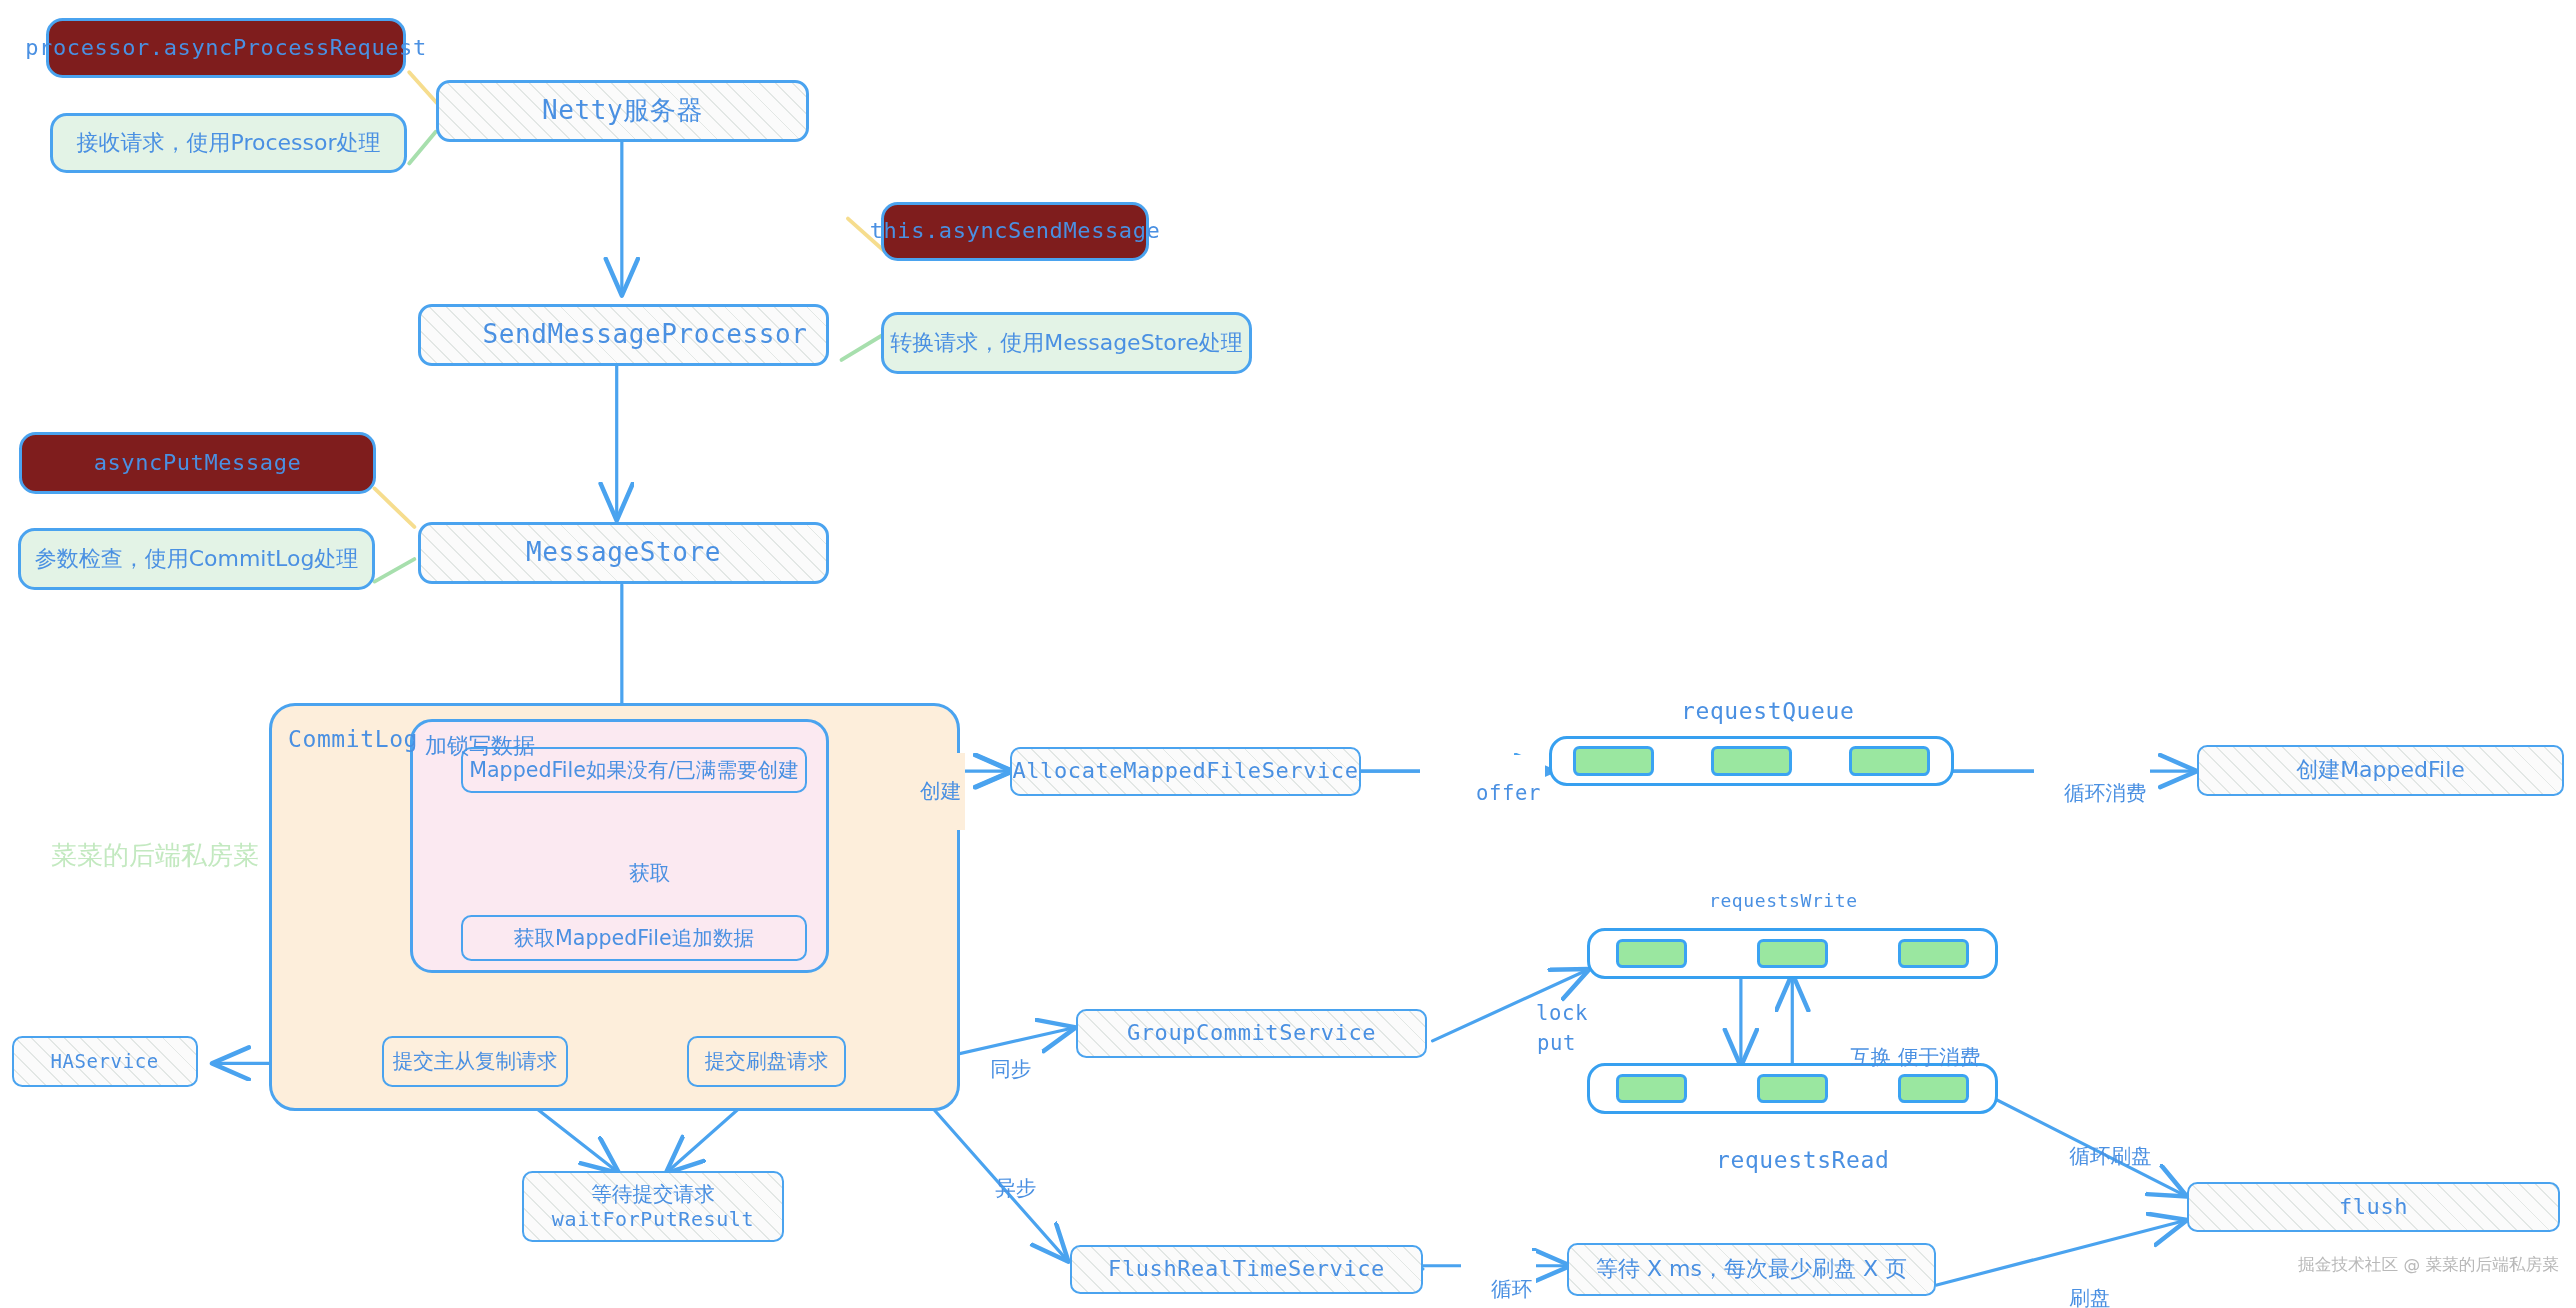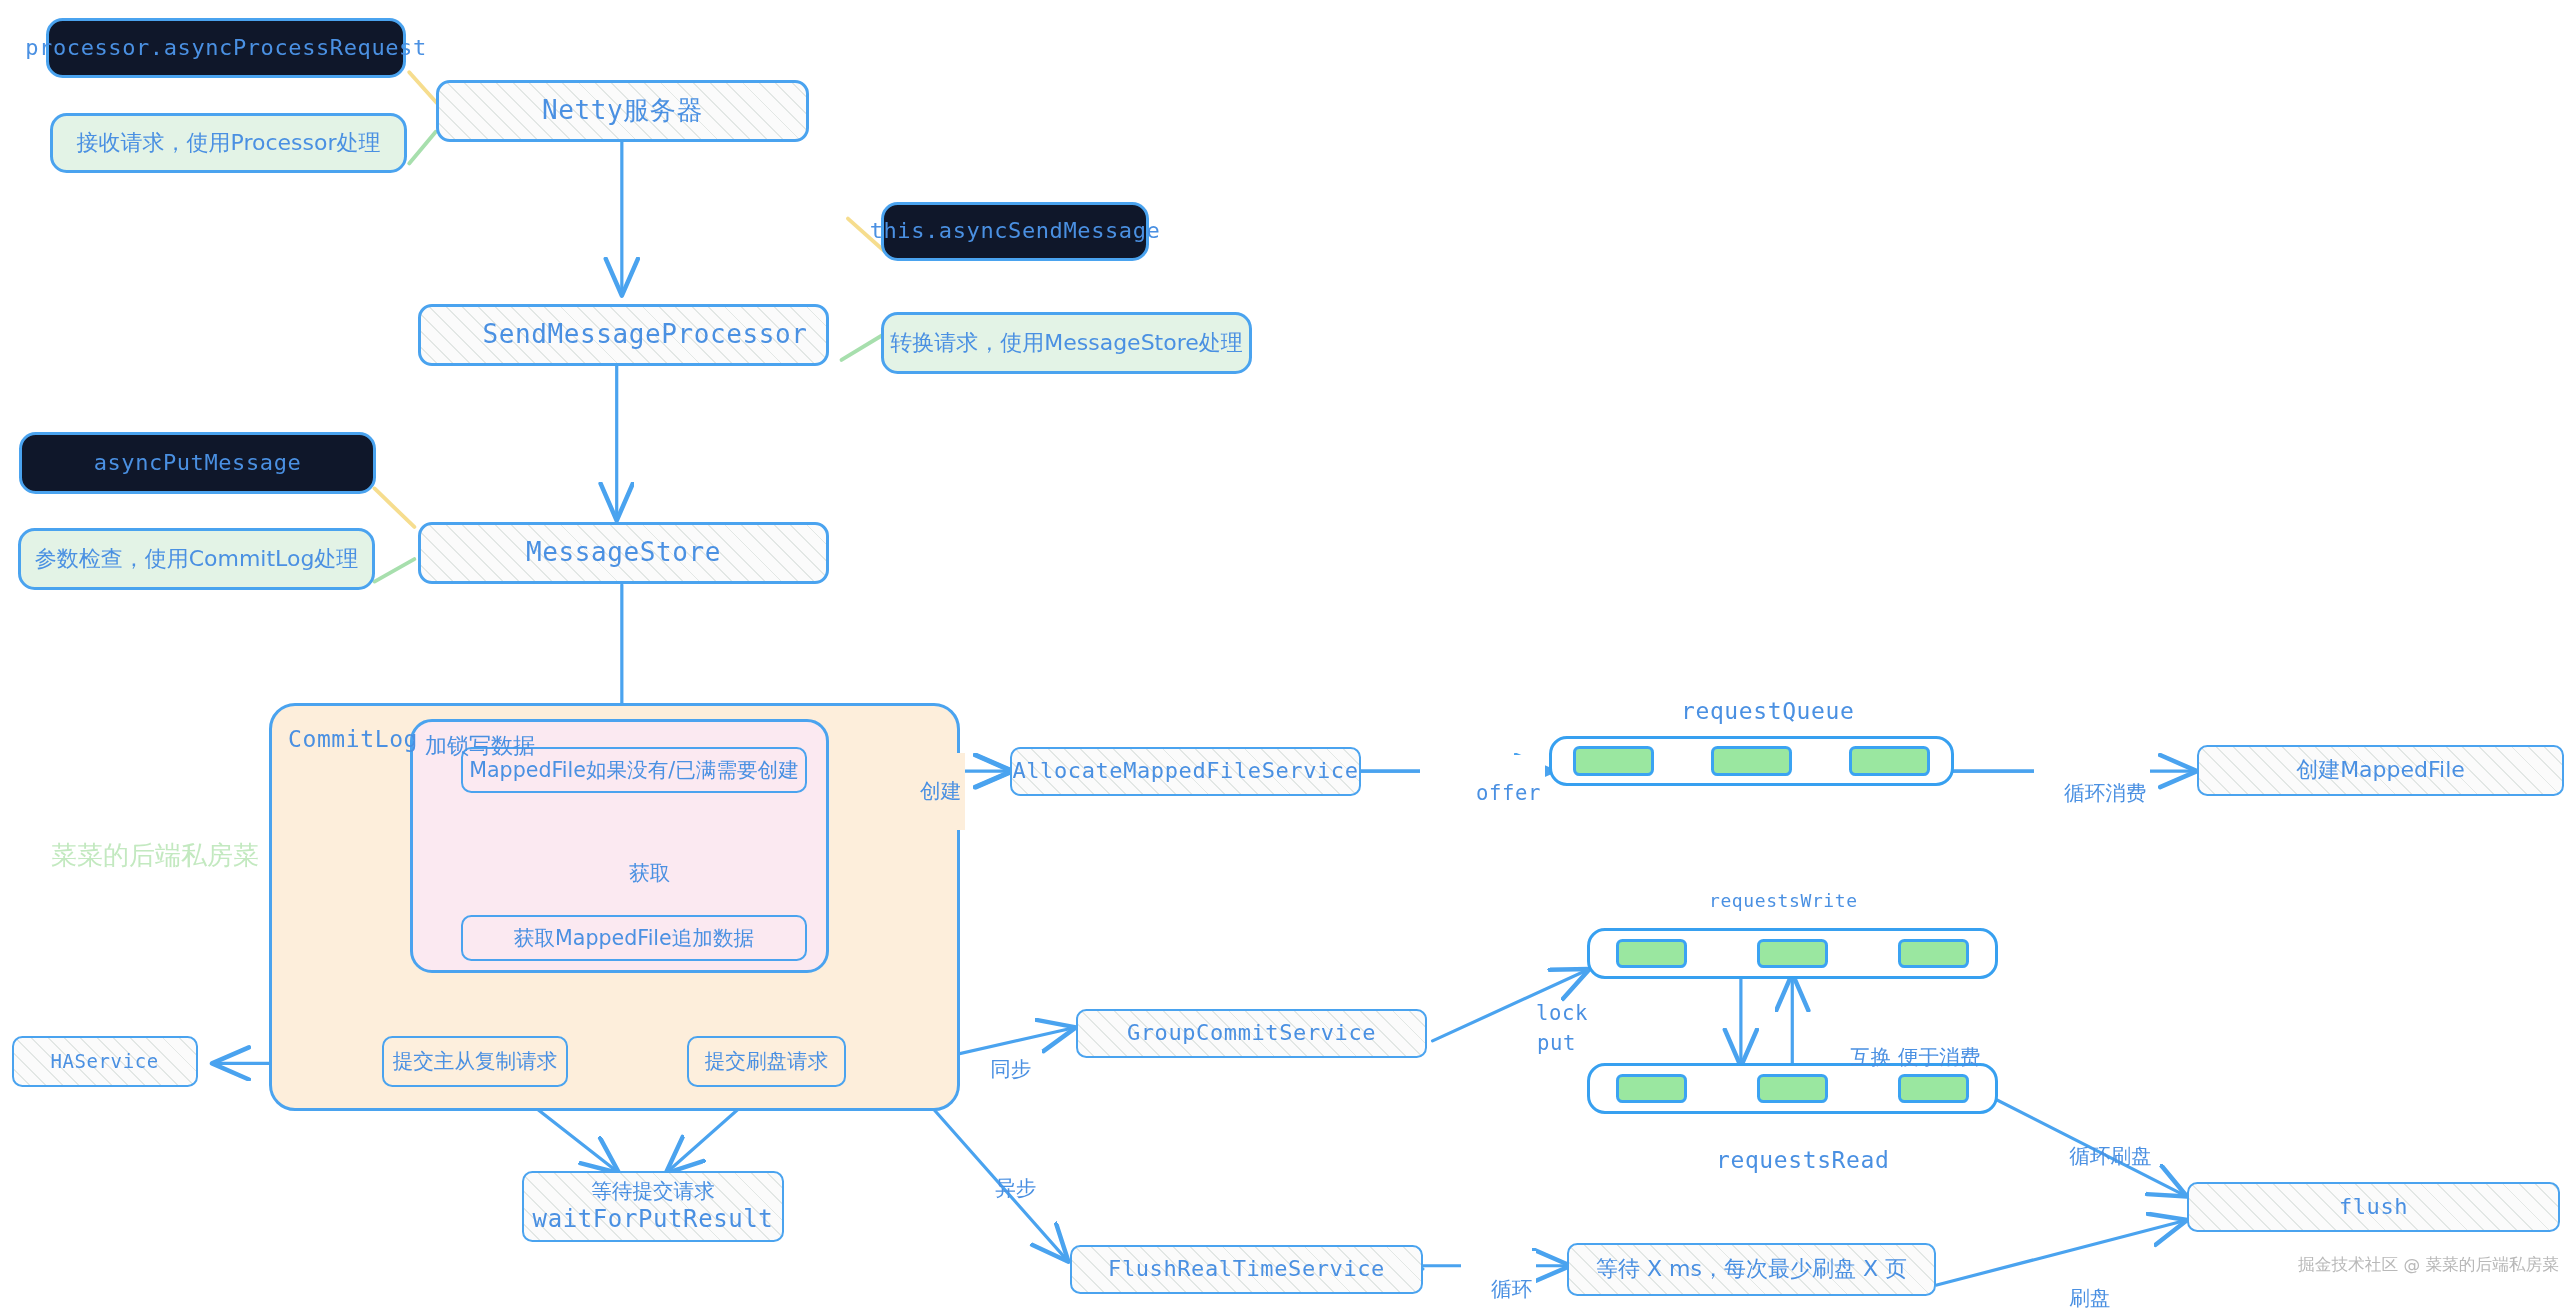--- a/index.html
+++ b/index.html
@@ -19,21 +19,21 @@
   }
   .hatch{
     background-color:#fbfbfb;
     background-image:repeating-linear-gradient(45deg,
        rgba(0,0,0,0) 0px, rgba(0,0,0,0) 10.3px,
        rgba(140,160,150,.22) 10.3px, rgba(140,160,150,.22) 11.6px);
   }
   .mono{font-family:"DejaVu Sans Mono","Liberation Mono",monospace;letter-spacing:0.6px;}
 
   
-  .yellow{background:#0f172a;border-radius:16.7px;}
+  .yellow{background:#7f1d1d;border-radius:16.7px;}
   .green{background:#e3f3e6;border-radius:16.7px;}
   .peachfill{background:#fdefdd;}
   .pinkfill{background:#fbe9f1;}
 
   
   .container-commitlog{
     position:absolute;box-sizing:border-box;
     border:3.2px solid #4aa3ef;border-radius:26px;background:#fdeedb;z-index:1;
   }
   .container-lock{
@@ -200,21 +200,21 @@
   <div class="node peachfill" style="left:687px;top:1036px;width:159px;height:51px;font-size:20.6px;border-width:2.6px;border-radius:10.3px;">
     <span>提交刷盘请求</span>
   </div>
 
   <div class="node hatch" style="left:11.6px;top:1036px;width:186px;height:51px;font-size:19px;border-width:2.6px;border-radius:10.3px;">
     <span class="mono">HAService</span>
   </div>
 
   <div class="node hatch" style="left:522px;top:1171px;width:262px;height:71px;font-size:20.6px;flex-direction:column;border-width:2.6px;border-radius:10.3px;">
     <span>等待提交请求</span>
-    <span class="mono" style="font-size:24px;">waitForPutResult</span>
+    <span class="mono" style="font-size:20px;">waitForPutResult</span>
   </div>
 
   <div class="node hatch" style="left:1010px;top:747px;width:351px;height:49px;font-size:22px;border-width:2.6px;border-radius:10.3px;">
     <span class="mono">AllocateMappedFileService</span>
   </div>
 
   <div class="node hatch" style="left:2197px;top:745px;width:367px;height:51px;font-size:22px;border-width:2.6px;border-radius:10.3px;">
     <span>创建MappedFile</span>
   </div>
 

